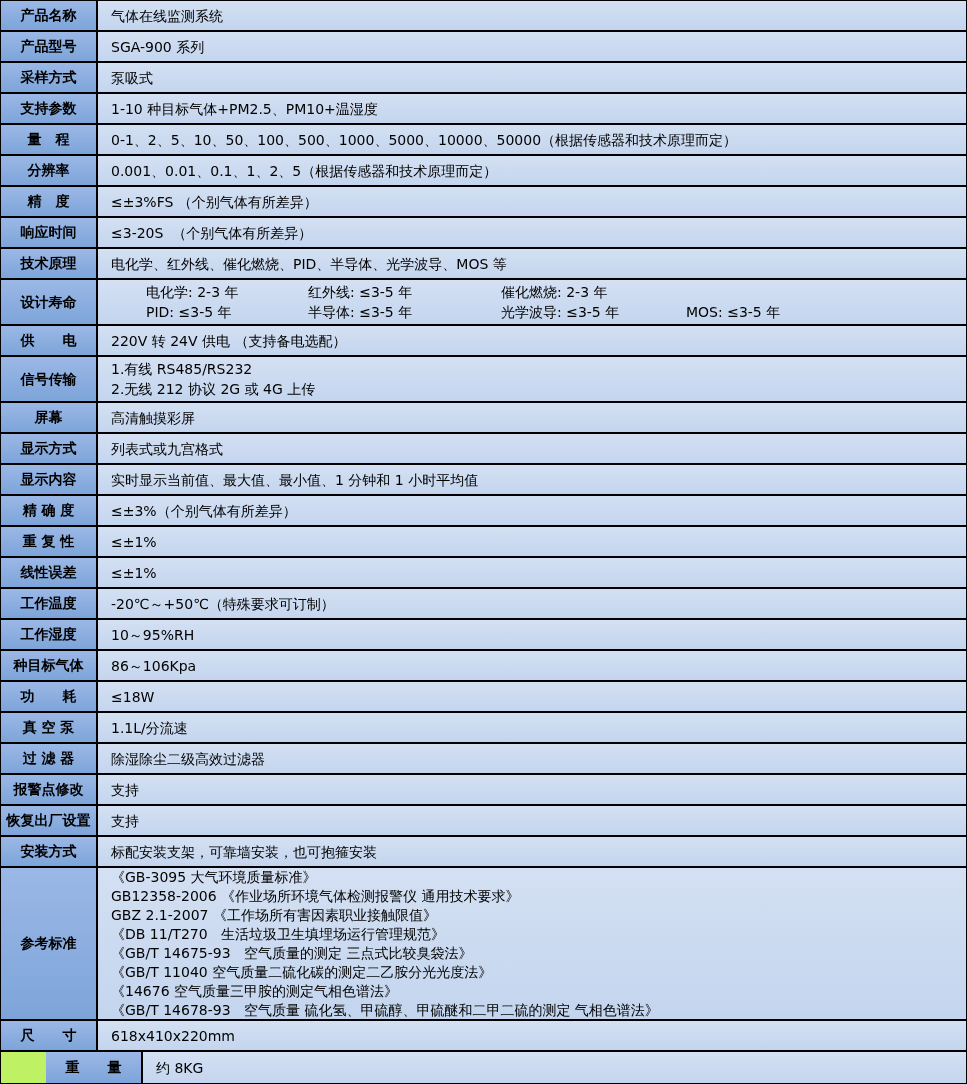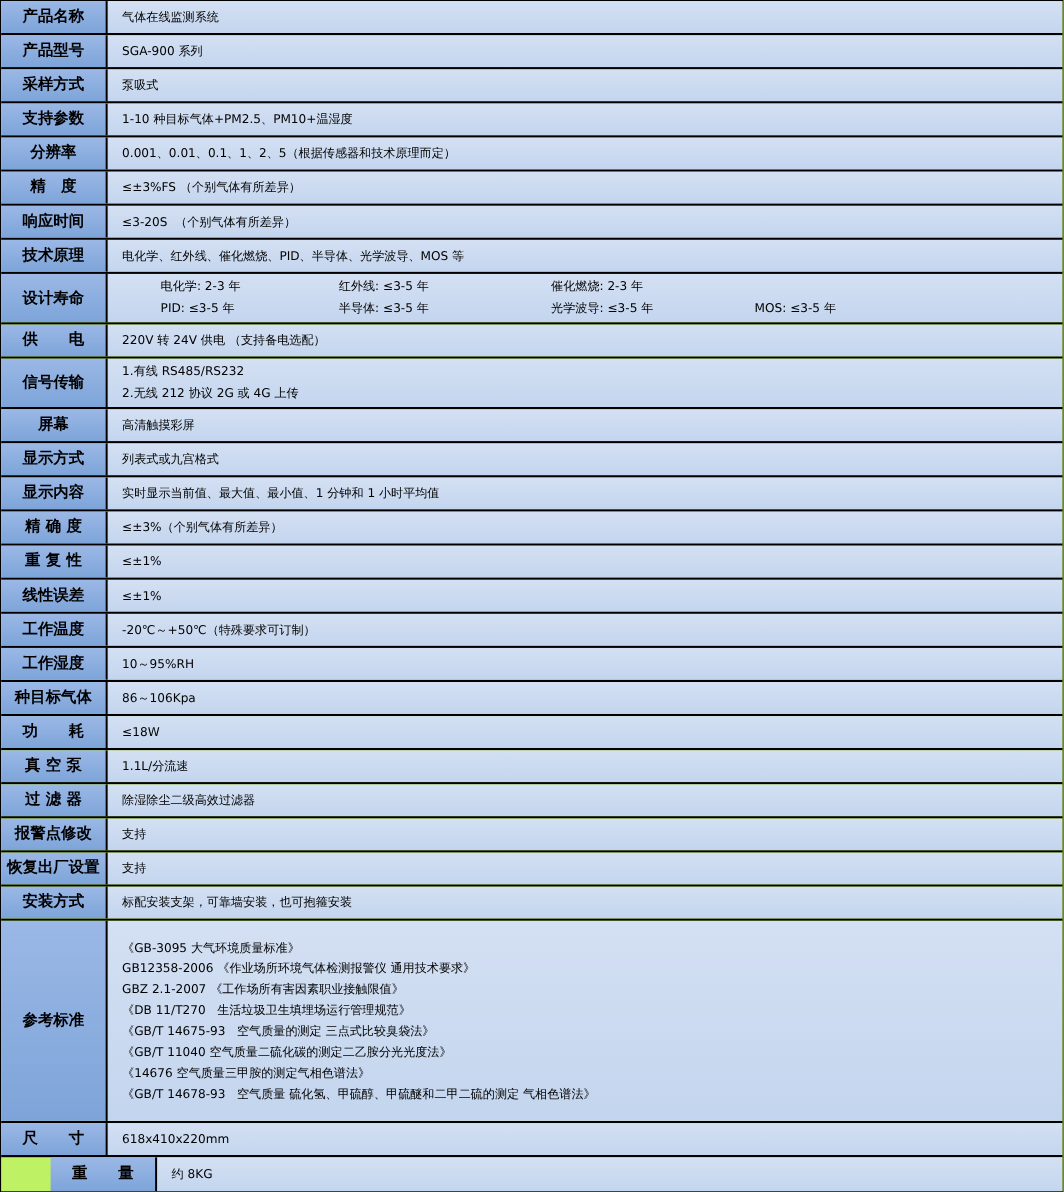--- a/index.html
+++ b/index.html
@@ -41,21 +41,21 @@
     padding: 0 2px;
   }
   .value-cell {
     flex: 1 1 auto;
     background: linear-gradient(180deg, #d4e0f3 0%, #c3d5ee 100%);
     display: flex;
     flex-direction: column;
     justify-content: center;
     padding-left: 13px;
     padding-right: 6px;
-    font-size: 11px;
+    font-size: 14px;
     overflow: hidden;
   }
   .line {
     line-height: 20px;
     white-space: pre;
   }
   .row.grow .line { line-height: 19px; }
   .seg-line { display: flex; }
   .seg-line .seg { display: inline-block; white-space: pre; margin-left: 35px; }
   .seg-line .seg:nth-child(1) { width: 127px; }
@@ -88,20 +88,26 @@
       </div>
   </div>
 
   <div class="row">
     <div class="label-cell">支持参数</div>
     <div class="value-cell">
         <div class="line">1-10 种目标气体+PM2.5、PM10+温湿度</div>
       </div>
   </div>
 
+  <div class="row">
+    <div class="label-cell">量　程</div>
+    <div class="value-cell">
+        <div class="line">0-1、2、5、10、50、100、500、1000、5000、10000、50000（根据传感器和技术原理而定）</div>
+      </div>
+  </div>
 
   <div class="row">
     <div class="label-cell">分辨率</div>
     <div class="value-cell">
         <div class="line">0.001、0.01、0.1、1、2、5（根据传感器和技术原理而定）</div>
       </div>
   </div>
 
   <div class="row">
     <div class="label-cell">精　度</div>

